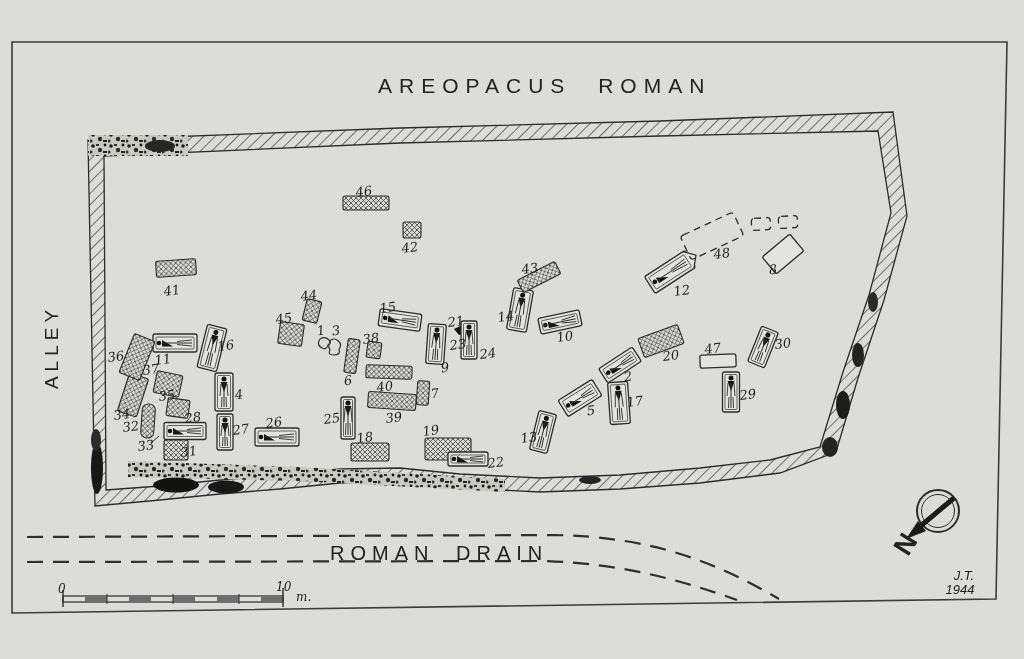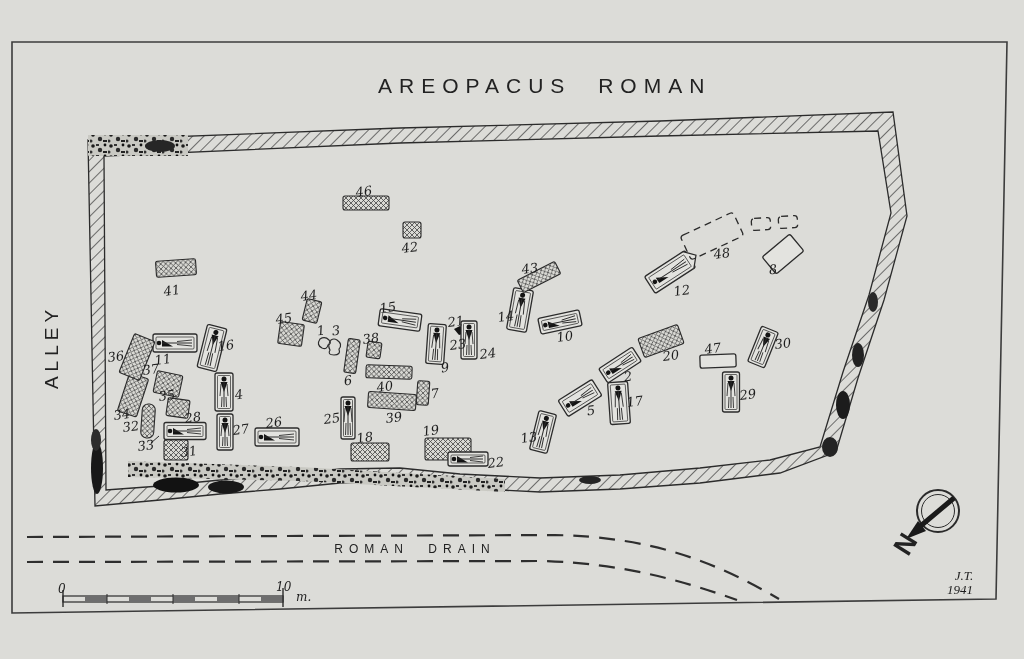--- a/index.html
+++ b/index.html
@@ -2,23 +2,23 @@
 <html><head>
 <meta charset="utf-8">
 <style>
   html,body{margin:0;padding:0;}
   body{width:1024px;height:659px;background:#d7d7d3;font-family:"Liberation Sans",sans-serif;overflow:hidden;position:relative;}
   .sheet{position:absolute;inset:0;background:#dcdcd8;}
   .overlay{position:absolute;color:#1e1e1e;white-space:nowrap;}
   .drafted{font-family:"Liberation Sans",sans-serif;font-weight:400;color:#222;}
   .title{font-size:21px;letter-spacing:7px;word-spacing:14px;}
   .alley{font-size:19px;letter-spacing:5px;transform:rotate(-90deg);transform-origin:center;}
-  .drain{font-size:12px;letter-spacing:6px;word-spacing:10px;}
+  .drain{font-size:20px;letter-spacing:6px;word-spacing:10px;}
   .north{font-size:27px;font-weight:bold;transform:rotate(-58deg);transform-origin:center;}
-  .sig{font-family:Liberation Serif, serif;font-style:italic;font-size:13px;}
+  .sig{font-family:Liberation Sans, sans-serif;font-style:italic;font-size:13px;}
   .scalelab{font-family:"DejaVu Serif",serif;font-style:italic;font-size:12px;}
   svg text.flabel{font-family:"DejaVu Serif",serif;font-style:italic;font-size:13px;fill:#1d1d1d;}
 </style>
 </head>
 <body>
 
 <div class="sheet">
 <svg width="1024" height="659" viewBox="0 0 1024 659">
   <defs>
     <pattern id="hatch" width="8" height="8" patternUnits="userSpaceOnUse" patternTransform="rotate(45)">
@@ -438,16 +438,16 @@
         <text x="722" y="258" text-anchor="middle" class="flabel" transform="rotate(-8 722 254)">48</text>
       </g>
 </svg>
 </div>
 
 <div class="overlay drafted title" style="left:378px;top:74px;">AREOPACUS ROMAN</div>
 <div class="overlay drafted alley" style="left:-8px;top:336px;width:120px;text-align:center;">ALLEY</div>
 <div class="overlay drafted drain" style="left:330px;top:542px;width:170px;text-align:center;">ROMAN DRAIN</div>
 <div class="overlay drafted north" style="left:886px;top:529px;width:40px;text-align:center;">N</div>
 <div class="overlay sig" style="left:940px;top:568px;width:48px;text-align:center;">J.T.</div>
-<div class="overlay sig" style="left:936px;top:582px;width:48px;text-align:center;">1941</div>
+<div class="overlay sig" style="left:936px;top:582px;width:48px;text-align:center;">1944</div>
 <div class="overlay scalelab" style="left:58px;top:582px;">0</div>
 <div class="overlay scalelab" style="left:276px;top:580px;">10</div>
 <div class="overlay scalelab" style="left:296px;top:590px;">m.</div>
 
 </body></html>

